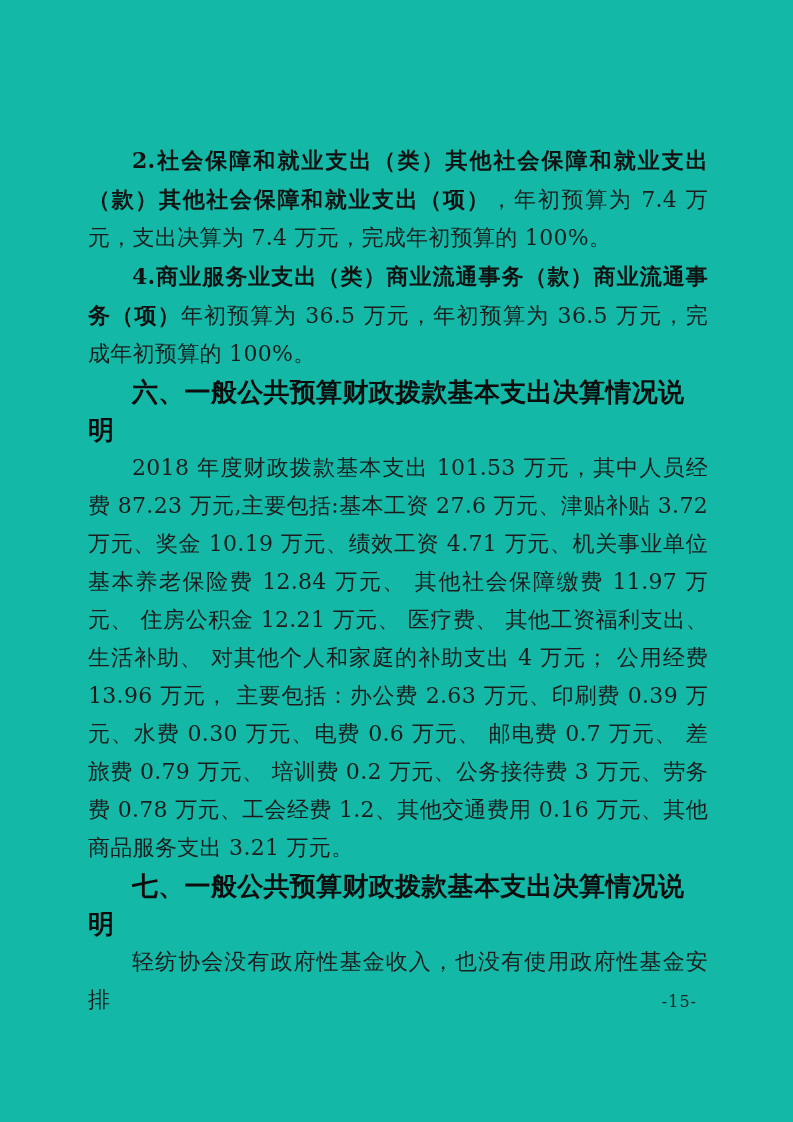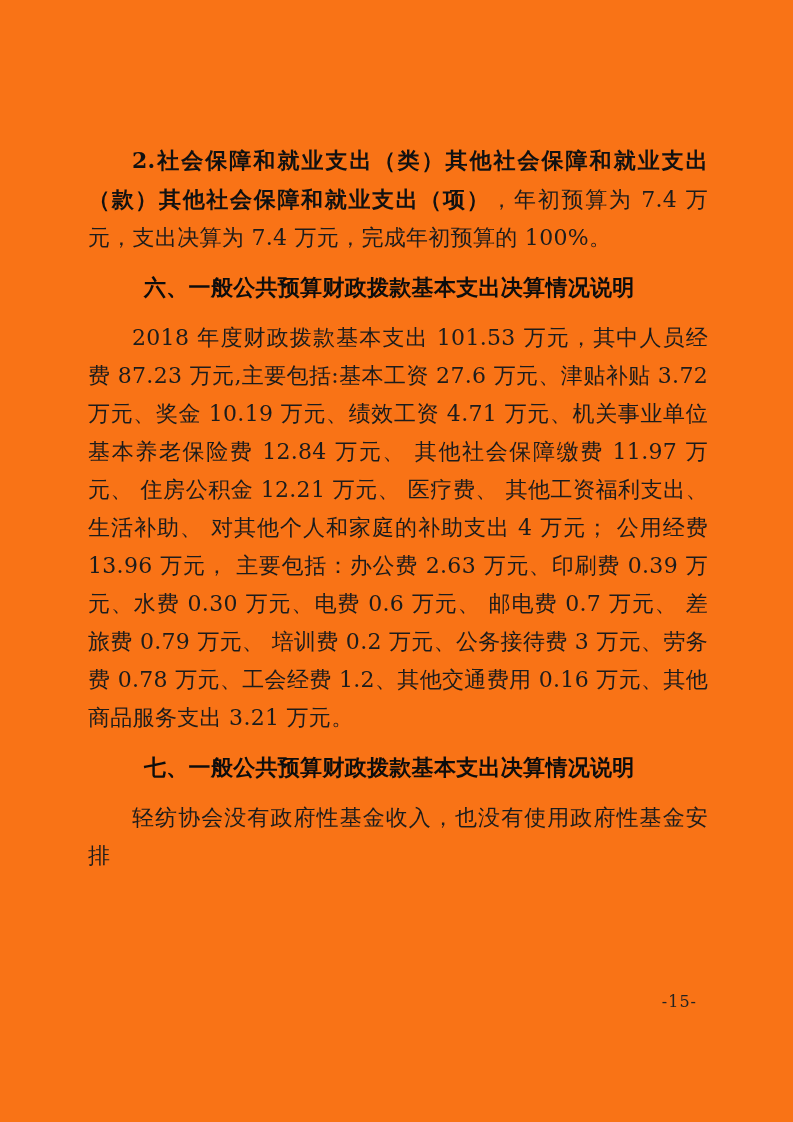--- a/index.html
+++ b/index.html
@@ -8,21 +8,21 @@
     height: 1122px;
     background: #ffffff;
     position: relative;
     overflow: hidden;
     font-family: "DejaVu Serif", "Liberation Serif", serif;
     color: #1c1c1c;
   }
   .page {
     position: absolute;
     inset: 0;
-    background: #f97316;
+    background: #14b8a6;
   }
   .doc {
     position: absolute;
     left: 88px;
     top: 141px;
     width: 620px;
     font-size: 22px;
     line-height: 38px;
     text-align: justify;
     text-justify: inter-ideograph;
@@ -30,24 +30,24 @@
   }
   .para {
     margin: 0;
     text-indent: 44px;
   }
   .lead {
     font-weight: 700;
     color: #111111;
   }
   .heading {
-    margin: 12px;
+    margin: 0;
     font-family: "Liberation Sans", "DejaVu Sans", sans-serif;
     font-weight: 700;
-    font-size: 22px;
+    font-size: 26px;
     line-height: 38px;
     text-indent: 44px;
     color: #0d0d0d;
     text-align: left;
   }
   .pagenum {
     position: absolute;
     top: 990px;
     right: 96px;
     font-size: 16px;
@@ -58,20 +58,21 @@
 </style>
 </head>
 <body>
 
 <div class="page">
   <main class="doc">
 
     <p class="para"><span class="lead">2.社会保障和就业支出（类）其他社会保障和就业支出（款）其他社会保障和就业支出（项）</span><span>，年初预算为 7.4 万元，支出决算为 7.4 万元，完成年初预算的 100%。</span></p>
 
 
+    <p class="para"><span class="lead">4.商业服务业支出（类）商业流通事务（款）商业流通事务（项）</span><span>年初预算为 36.5 万元，年初预算为 36.5 万元，完成年初预算的 100%。</span></p>
 
     <h2 class="heading">六、一般公共预算财政拨款基本支出决算情况说明</h2>
 
     <p class="para">2018 年度财政拨款基本支出 101.53 万元，其中人员经费 87.23 万元,主要包括:基本工资 27.6 万元、津贴补贴 3.72 万元、奖金 10.19 万元、绩效工资 4.71 万元、机关事业单位基本养老保险费 12.84 万元、 其他社会保障缴费 11.97 万元、 住房公积金 12.21 万元、 医疗费、 其他工资福利支出、 生活补助、 对其他个人和家庭的补助支出 4 万元； 公用经费 13.96 万元， 主要包括：办公费 2.63 万元、印刷费 0.39 万元、水费 0.30 万元、电费 0.6 万元、 邮电费 0.7 万元、 差旅费 0.79 万元、 培训费 0.2 万元、公务接待费 3 万元、劳务费 0.78 万元、工会经费 1.2、其他交通费用 0.16 万元、其他商品服务支出 3.21 万元。</p>
 
     <h2 class="heading">七、一般公共预算财政拨款基本支出决算情况说明</h2>
 
     <p class="para">轻纺协会没有政府性基金收入，也没有使用政府性基金安排</p>
 
   </main>

